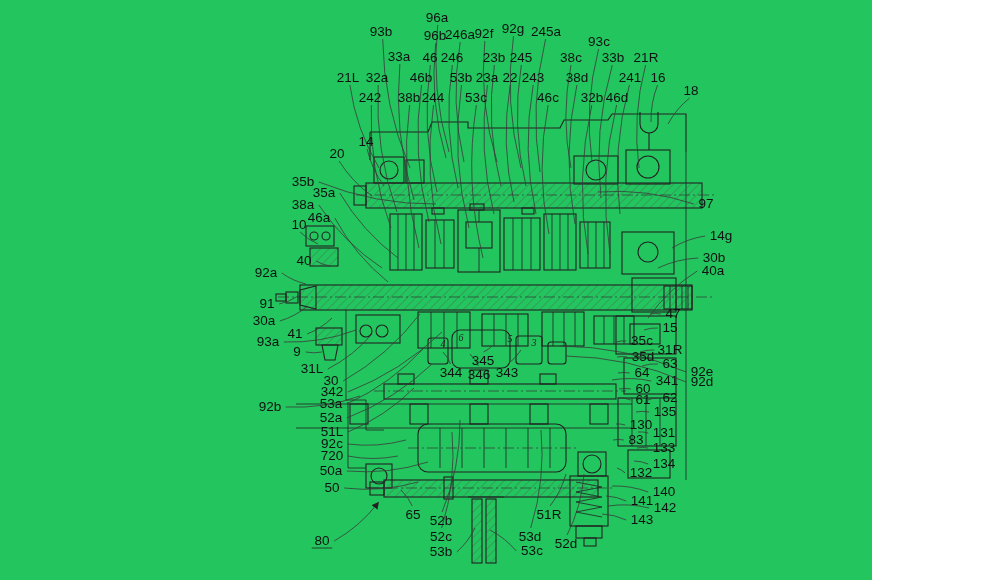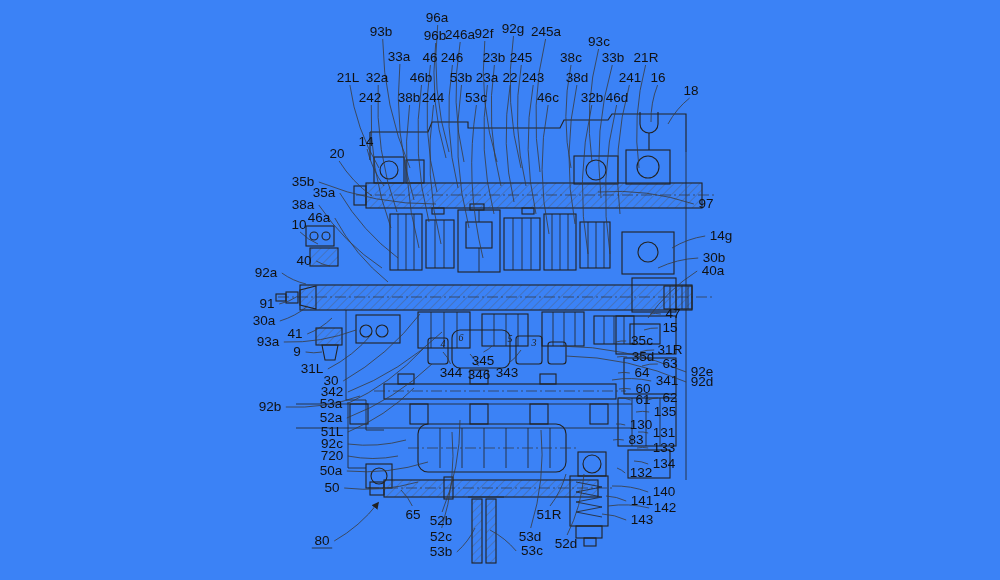--- a/index.html
+++ b/index.html
@@ -1,16 +1,16 @@
 <!DOCTYPE html>
 <html><head>
 <meta charset="utf-8">
 <style>
   html,body{margin:0;padding:0;background:#ffffff;}
-  #stage{position:relative;width:1000px;height:580px;background:#3b82f6;overflow:hidden;
+  #stage{position:relative;width:872px;height:580px;background:#22c55e;overflow:hidden;
          font-family:"Liberation Sans", sans-serif;}
   svg{position:absolute;left:0;top:0;}
   .ink{stroke:#222;fill:none;stroke-width:1.1;}
   .thin{stroke-width:0.8;}
   .cl{stroke:#333;fill:none;stroke-width:0.7;stroke-dasharray:11 3 2 3;}
   .leader{stroke:#3a3a3a;fill:none;stroke-width:0.8;}
   .ref{font-family:"Liberation Sans", sans-serif;font-size:13.5px;fill:#111;text-anchor:middle;}
   .mark{font-family:"Liberation Serif", serif;font-style:italic;font-size:10px;fill:#222;text-anchor:middle;}
 </style>
 </head>

